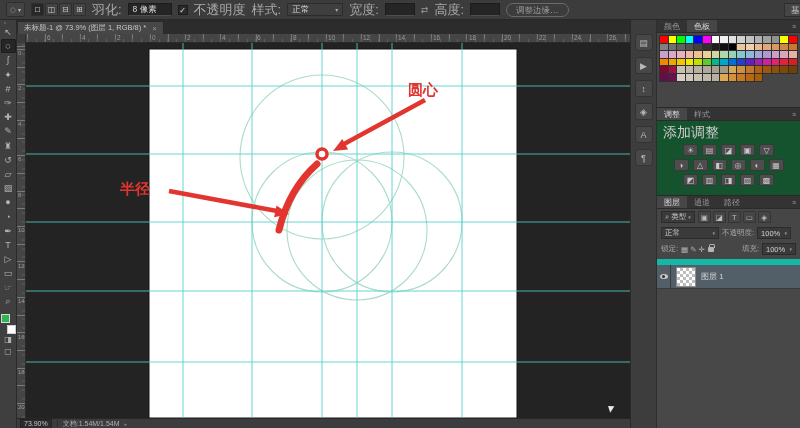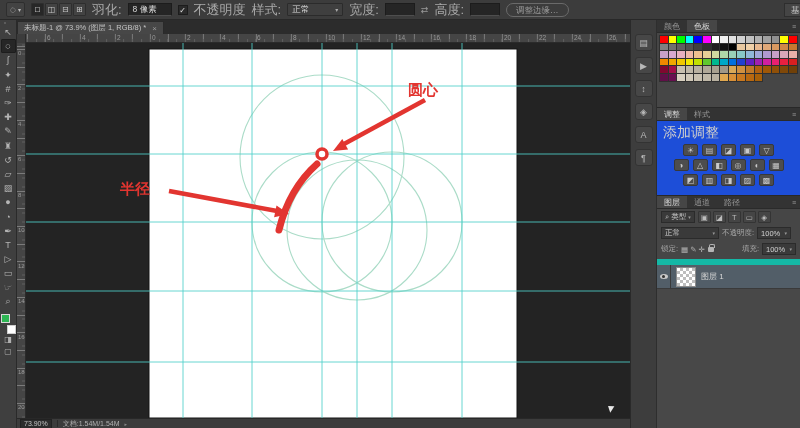--- a/index.html
+++ b/index.html
@@ -71,21 +71,21 @@
   .ptab { padding:0 7px; font-size:8px; color:#979797; line-height:13px; white-space:nowrap; }
   .ptab.active { background:#464646; color:#d6d6d6; }
   .ptab-fill { flex:1; }
   .pmenu { font-size:7px; color:#9a9a9a; padding:0 4px; line-height:13px; }
 
   .swpanel { height:88px; background:#464646; border-bottom:1px solid #282828; }
   #swgrid { padding:3px 2px 0 3px; }
   .swrow { display:flex; gap:1px; margin-bottom:1px; }
   .sw { width:7.6px; height:6.6px; flex:0 0 auto; outline:1px solid #303030; }
 
-  .adjpanel { height:88px; background:#1d4ed8; border-bottom:1px solid #282828; }
+  .adjpanel { height:88px; background:#14532d; border-bottom:1px solid #282828; }
   .adjheader { font-size:14px; color:#cccccc; padding:3px 0 2px 6px; }
   .adjrow { display:flex; justify-content:center; gap:4px; margin-bottom:3px; }
   .adj-icon { width:15px; height:12px; background:#4d4d4d; border:1px solid #383838; border-radius:2px; color:#c9c9c9; font-size:8px; display:flex; align-items:center; justify-content:center; }
 
   .laypanel { flex:1; background:#464646; display:flex; flex-direction:column; }
   .lrow-ctl { display:flex; align-items:center; gap:3px; padding:2px 4px; }
   .search-dd { display:flex; align-items:center; gap:2px; background:#3a3a3a; border:1px solid #2b2b2b; height:12px; padding:0 3px; color:#c8c8c8; font-size:7.5px; }
   .lficon { width:13px; height:12px; background:#454545; border:1px solid #343434; color:#bdbdbd; font-size:7.5px; display:flex; align-items:center; justify-content:center; border-radius:1px; }
   .small-label { font-size:7.5px; color:#a8a8a8; white-space:nowrap; }
   .vdd { background:#3a3a3a; border:1px solid #2b2b2b; height:12px; display:flex; align-items:center; justify-content:space-between; gap:3px; padding:0 3px; color:#d2d2d2; font-size:7.5px; }

